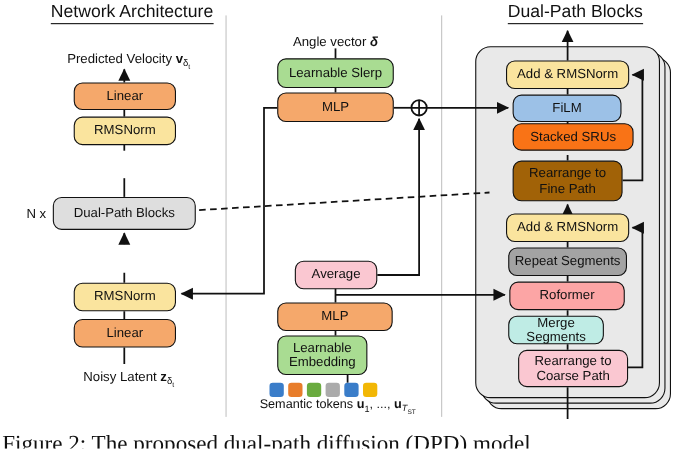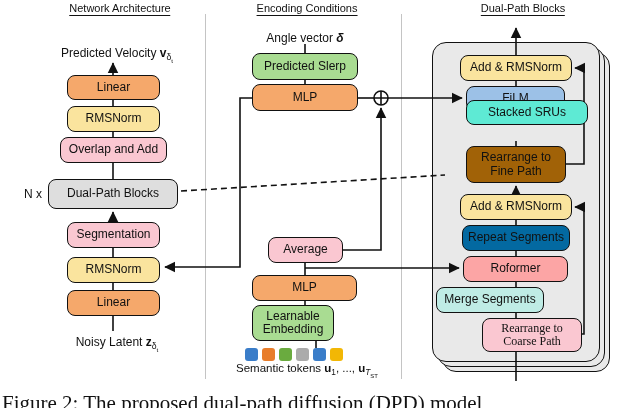--- a/index.html
+++ b/index.html
@@ -4,21 +4,21 @@
 <style>
   html,body{margin:0;padding:0;background:#fff;}
   .fig{position:relative;width:634px;height:408px;background:#fff;overflow:hidden;
        font-family:"Liberation Sans",sans-serif;color:#111;}
   .sep{position:absolute;top:14px;height:365px;width:1px;background:#c4c4c4;z-index:0;}
   .stack{position:absolute;border:1.6px solid #111;border-radius:14px;box-sizing:border-box;z-index:0;}
   .wires{position:absolute;left:0;top:0;z-index:1;}
   .box{position:absolute;border:1.5px solid #111;border-radius:8px;box-sizing:border-box;
        display:flex;align-items:center;justify-content:center;text-align:center;
        font-size:12px;line-height:1.12;padding:1px 3px;z-index:2;}
-  .title{position:absolute;font-size:11px;white-space:nowrap;transform:translateX(-50%);
+  .title{position:absolute;font-size:16px;white-space:nowrap;transform:translateX(-50%);
          border-bottom:1.2px solid #111;padding-bottom:1px;z-index:2;}
   .lbl{position:absolute;font-size:12px;white-space:nowrap;transform:translateX(-50%);z-index:2;}
   .lbl sub, .box sub{font-size:72%;line-height:0;}
   .tok{position:absolute;width:13px;height:13px;border-radius:3px;z-index:2;}
   .caption{position:absolute;left:2px;top:391px;font-family:"Liberation Serif",serif;
            font-size:21px;white-space:nowrap;z-index:2;}
 </style>
 </head>
 <body>
 
@@ -79,59 +79,56 @@
       <path d="M374,98 L388,98 M381,91 L381,105"></path>
     </g>
   </svg>
 
   <div class="title" style="left:120px;top:2px">Network Architecture</div>
 
   <div class="lbl" style="left:117px;top:46px"><span>Predicted Velocity </span><b>v</b><sub><span>δ</span><sub>t</sub></sub></div>
 
   <div class="box" style="left: 67px; top: 75px; width: 93px; height: 25px; background-color: rgb(245, 168, 107);">Linear</div>
   <div class="box" style="left: 67px; top: 106px; width: 93px; height: 26px; background-color: rgb(250, 228, 158);">RMSNorm</div>
-  <div class="box" style="left: 60px; top: 137px; width: 107px; height: 26px; background-color: rgb(250, 199, 209);">Overlap and Add</div>
 
   <div class="lbl" style="left:33px;top:187px">N x</div>
   <div class="box" style="left: 48px; top: 179px; width: 130px; height: 30px; background-color: rgb(222, 222, 222);">Dual-Path Blocks</div>
 
-  <div class="box" style="left: 67px; top: 222px; width: 93px; height: 26px; background-color: rgb(250, 199, 209);">Segmentation</div>
   <div class="box" style="left: 67px; top: 257px; width: 93px; height: 26px; background-color: rgb(250, 228, 158);">RMSNorm</div>
   <div class="box" style="left: 67px; top: 290px; width: 93px; height: 26px; background-color: rgb(245, 168, 107);">Linear</div>
 
   <div class="lbl" style="left:117px;top:335px"><span>Noisy Latent </span><b>z</b><sub><span>δ</span><sub>t</sub></sub></div>
 
-  <div class="title" style="left:307px;top:2px">Encoding Conditions</div>
 
   <div class="lbl" style="left:305px;top:31px"><span>Angle vector </span><i><b>δ</b></i></div>
 
-  <div class="box" style="left: 252px; top: 53px; width: 106px; height: 27px; background-color: rgb(169, 220, 146);">Predicted Slerp</div>
+  <div class="box" style="left: 252px; top: 53px; width: 106px; height: 27px; background-color: rgb(169, 220, 146);">Learnable Slerp</div>
   <div class="box" style="left: 252px; top: 84px; width: 106px; height: 27px; background-color: rgb(245, 168, 107);">MLP</div>
 
   <div class="box" style="left: 268px; top: 237px; width: 75px; height: 26px; background-color: rgb(250, 199, 209);">Average</div>
   <div class="box" style="left: 252px; top: 275px; width: 105px; height: 26px; background-color: rgb(245, 168, 107);">MLP</div>
   <div class="box" style="left: 252px; top: 305px; width: 82px; height: 36px; background-color: rgb(169, 220, 146);">Learnable Embedding</div>
 
   <div class="tok" style="left: 245px; top: 348px; background-color: rgb(58, 125, 201);"></div>
   <div class="tok" style="left: 262px; top: 348px; background-color: rgb(232, 125, 43);"></div>
   <div class="tok" style="left: 279px; top: 348px; background-color: rgb(106, 171, 63);"></div>
   <div class="tok" style="left: 296px; top: 348px; background-color: rgb(171, 171, 171);"></div>
   <div class="tok" style="left: 313px; top: 348px; background-color: rgb(58, 125, 201);"></div>
   <div class="tok" style="left: 330px; top: 348px; background-color: rgb(242, 183, 5);"></div>
 
   <div class="lbl" style="left:307px;top:362px;font-size:11.5px"><span>Semantic tokens </span><b>u</b><sub>1</sub><span>, ..., </span><b>u</b><sub><i>T</i><sub>ST</sub></sub></div>
 
   <div class="title" style="left:523px;top:2px">Dual-Path Blocks</div>
 
   <div class="box" style="left: 460px; top: 55px; width: 112px; height: 26px; background-color: rgb(250, 228, 158);">Add &amp; RMSNorm</div>
   <div class="box" style="left: 466px; top: 86px; width: 99px; height: 25px; background-color: rgb(156, 193, 231);">FiLM</div>
-  <div class="box" style="left: 466px; top: 100px; width: 122px; height: 25px; background-color: #5eead4;">Stacked SRUs</div>
+  <div class="box" style="left: 466px; top: 112px; width: 110px; height: 25px; background-color: #f97316;">Stacked SRUs</div>
   <div class="box" style="left: 466px; top: 146px; width: 100px; height: 37px; background-color: #a16207;">Rearrange to Fine Path</div>
 
   <div class="box" style="left: 460px; top: 194px; width: 112px; height: 26px; background-color: rgb(250, 228, 158);">Add &amp; RMSNorm</div>
-  <div class="box" style="left: 462px; top: 225px; width: 108px; height: 26px; background-color: #0369a1;">Repeat Segments</div>
+  <div class="box" style="left: 462px; top: 225px; width: 108px; height: 26px; background-color: #a3a3a3;">Repeat Segments</div>
   <div class="box" style="left: 463px; top: 256px; width: 105px; height: 26px; background-color: #fca5a5;">Roformer</div>
-  <div class="box" style="left: 436px; top: 287px; width: 108px; height: 26px; background-color: rgb(191, 236, 229);">Merge Segments</div>
-  <div class="box" style="left: 482px; top: 318px; width: 100px; height: 34px; background-color: rgb(250, 199, 209); font-family: Liberation Serif, serif;">Rearrange to Coarse Path</div>
+  <div class="box" style="left: 462px; top: 287px; width: 87px; height: 26px; background-color: rgb(191, 236, 229);">Merge Segments</div>
+  <div class="box" style="left: 471px; top: 318px; width: 100px; height: 34px; background-color: rgb(250, 199, 209);">Rearrange to Coarse Path</div>
 
   <div class="caption">Figure 2: The proposed dual-path diffusion (DPD) model</div>
 
 </div>
 
 </body></html>

